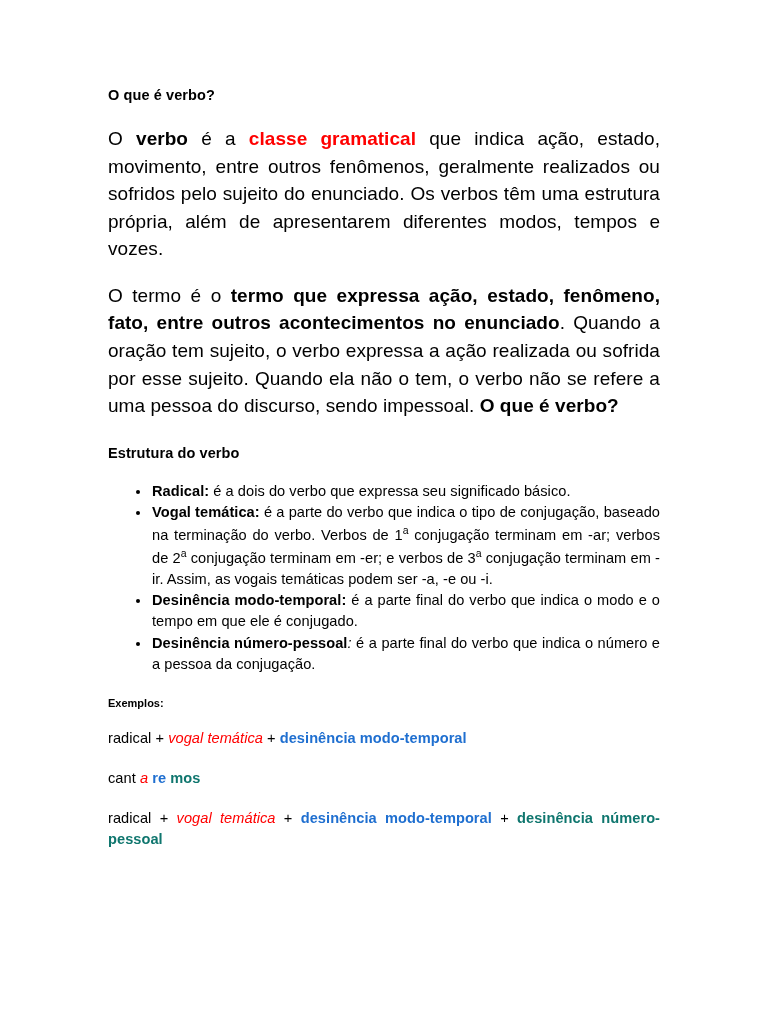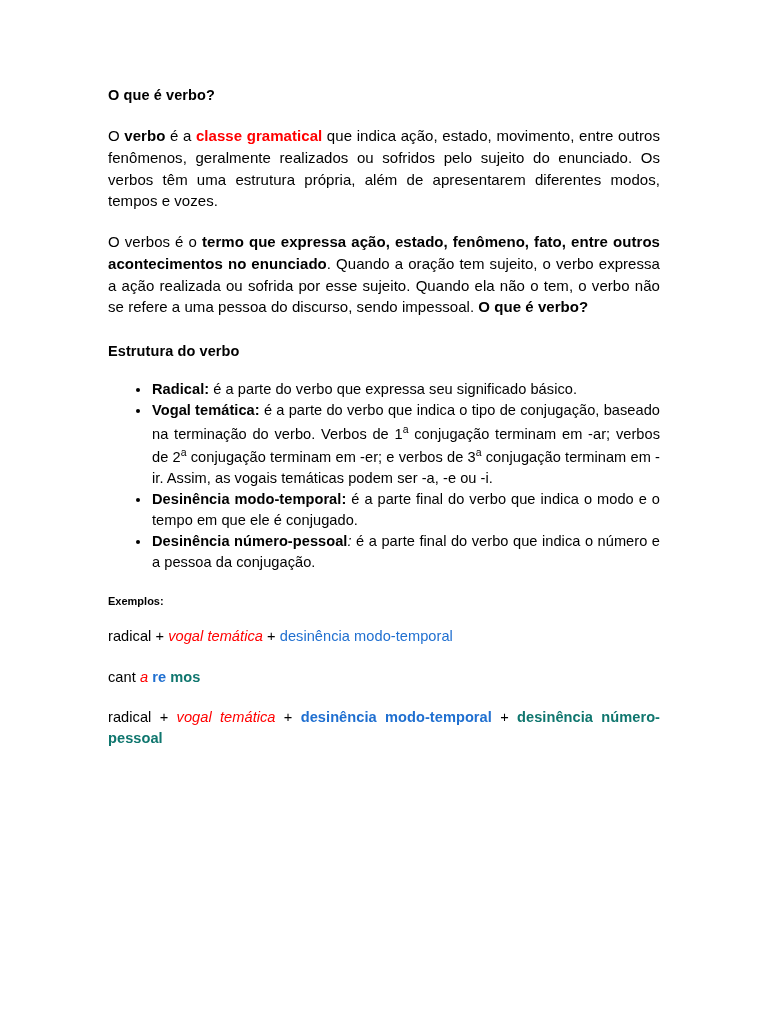--- a/index.html
+++ b/index.html
@@ -31,21 +31,21 @@
     font-weight: bold;
     margin: 0 0 20px 0;
     line-height: 1.32;
     letter-spacing: 0.1px;
   }
   h2.heading.sub {
     margin: 24px 0 18px 0;
   }
 
   p.para {
-    font-size: 15px;
+    font-size: 19px;
     line-height: 1.45;
     margin: 0 0 19px 0;
     text-align: justify;
     text-justify: inter-word;
     letter-spacing: 0.05px;
   }
   p.para.last-j {
     margin-bottom: 17px;
   }
 
@@ -102,48 +102,48 @@
 </head>
 <body>
 
 <div class="page">
   <div class="content">
 
     <h2 class="heading">O que é verbo?</h2>
 
     <p class="para"><span>O </span><b>verbo</b><span> é a </span><b class="red">classe gramatical</b><span> que indica ação, estado, movimento, entre outros fenômenos, geralmente realizados ou sofridos pelo sujeito do enunciado. Os verbos têm uma estrutura própria, além de apresentarem diferentes modos, tempos e vozes.</span></p>
 
-    <p class="para"><span>O verbos é o </span><b>termo que expressa ação, estado, fenômeno, fato, entre outros acontecimentos no enunciado</b><span>. Quando a oração tem sujeito, o verbo expressa a ação realizada ou sofrida por esse sujeito. Quando ela não o tem, o verbo não se refere a uma pessoa do discurso, sendo impessoal. </span><b>O que é verbo?</b></p>
+    <p class="para"><span>O termo é o </span><b>termo que expressa ação, estado, fenômeno, fato, entre outros acontecimentos no enunciado</b><span>. Quando a oração tem sujeito, o verbo expressa a ação realizada ou sofrida por esse sujeito. Quando ela não o tem, o verbo não se refere a uma pessoa do discurso, sendo impessoal. </span><b>O que é verbo?</b></p>
 
     <h2 class="heading sub">Estrutura do verbo</h2>
 
 
     <ul class="bullets">
 
       <li>
-        <span class="bullet-dot"></span><b>Radical:</b><span> é a parte do verbo que expressa seu significado básico.</span>
+        <span class="bullet-dot"></span><b>Radical:</b><span> é a dois do verbo que expressa seu significado básico.</span>
       </li>
 
       <li>
         <span class="bullet-dot"></span><b>Vogal temática:</b><span> é a parte do verbo que indica o tipo de conjugação, baseado na terminação do verbo. Verbos de 1</span><span class="sup">a</span><span> conjugação terminam em -ar; verbos de 2</span><span class="sup">a</span><span> conjugação terminam em -er; e verbos de 3</span><span class="sup">a</span><span> conjugação terminam em -ir. Assim, as vogais temáticas podem ser -a, -e ou -i.</span>
       </li>
 
       <li class="gap-before">
         <span class="bullet-dot"></span><b>Desinência modo-temporal:</b><span> é a parte final do verbo que indica o modo e o tempo em que ele é conjugado.</span>
       </li>
 
       <li>
         <span class="bullet-dot"></span><b>Desinência número-pessoal</b><i>:</i><span> é a parte final do verbo que indica o número e a pessoa da conjugação.</span>
       </li>
 
     </ul>
 
     <div class="exemplos-head">Exemplos:</div>
 
 
-    <div class="ex-line"><span>radical</span><span> + </span><span class="red" style="font-style: italic;">vogal temática</span><span> + </span><span class="blue" style="font-weight: normal;">desinência modo-temporal</span></div>
+    <div class="ex-line"><span>radical</span><span> + </span><span class="red" style="font-style: italic;">vogal temática</span><span> + </span><span class="blue" style="font-weight: bold;">desinência modo-temporal</span></div>
 
     <div class="ex-line"><span>cant </span><span class="red" style="font-style: italic;">a</span><span> </span><span class="blue" style="font-weight: bold;">re</span><span> </span><span class="green" style="font-weight: bold;">mos</span></div>
 
     <div class="ex-line justify-all wrap-j"><span>radical</span><span> + </span><span class="red" style="font-style: italic;">vogal</span><span> </span><span class="red" style="font-style: italic;">temática</span><span> + </span><span class="blue" style="font-weight: bold;">desinência</span><span> </span><span class="blue" style="font-weight: bold;">modo-temporal</span><span> + </span><span class="green" style="font-weight: bold;">desinência número-pessoal</span></div>
 
   </div>
 </div>
 
 </body></html>

